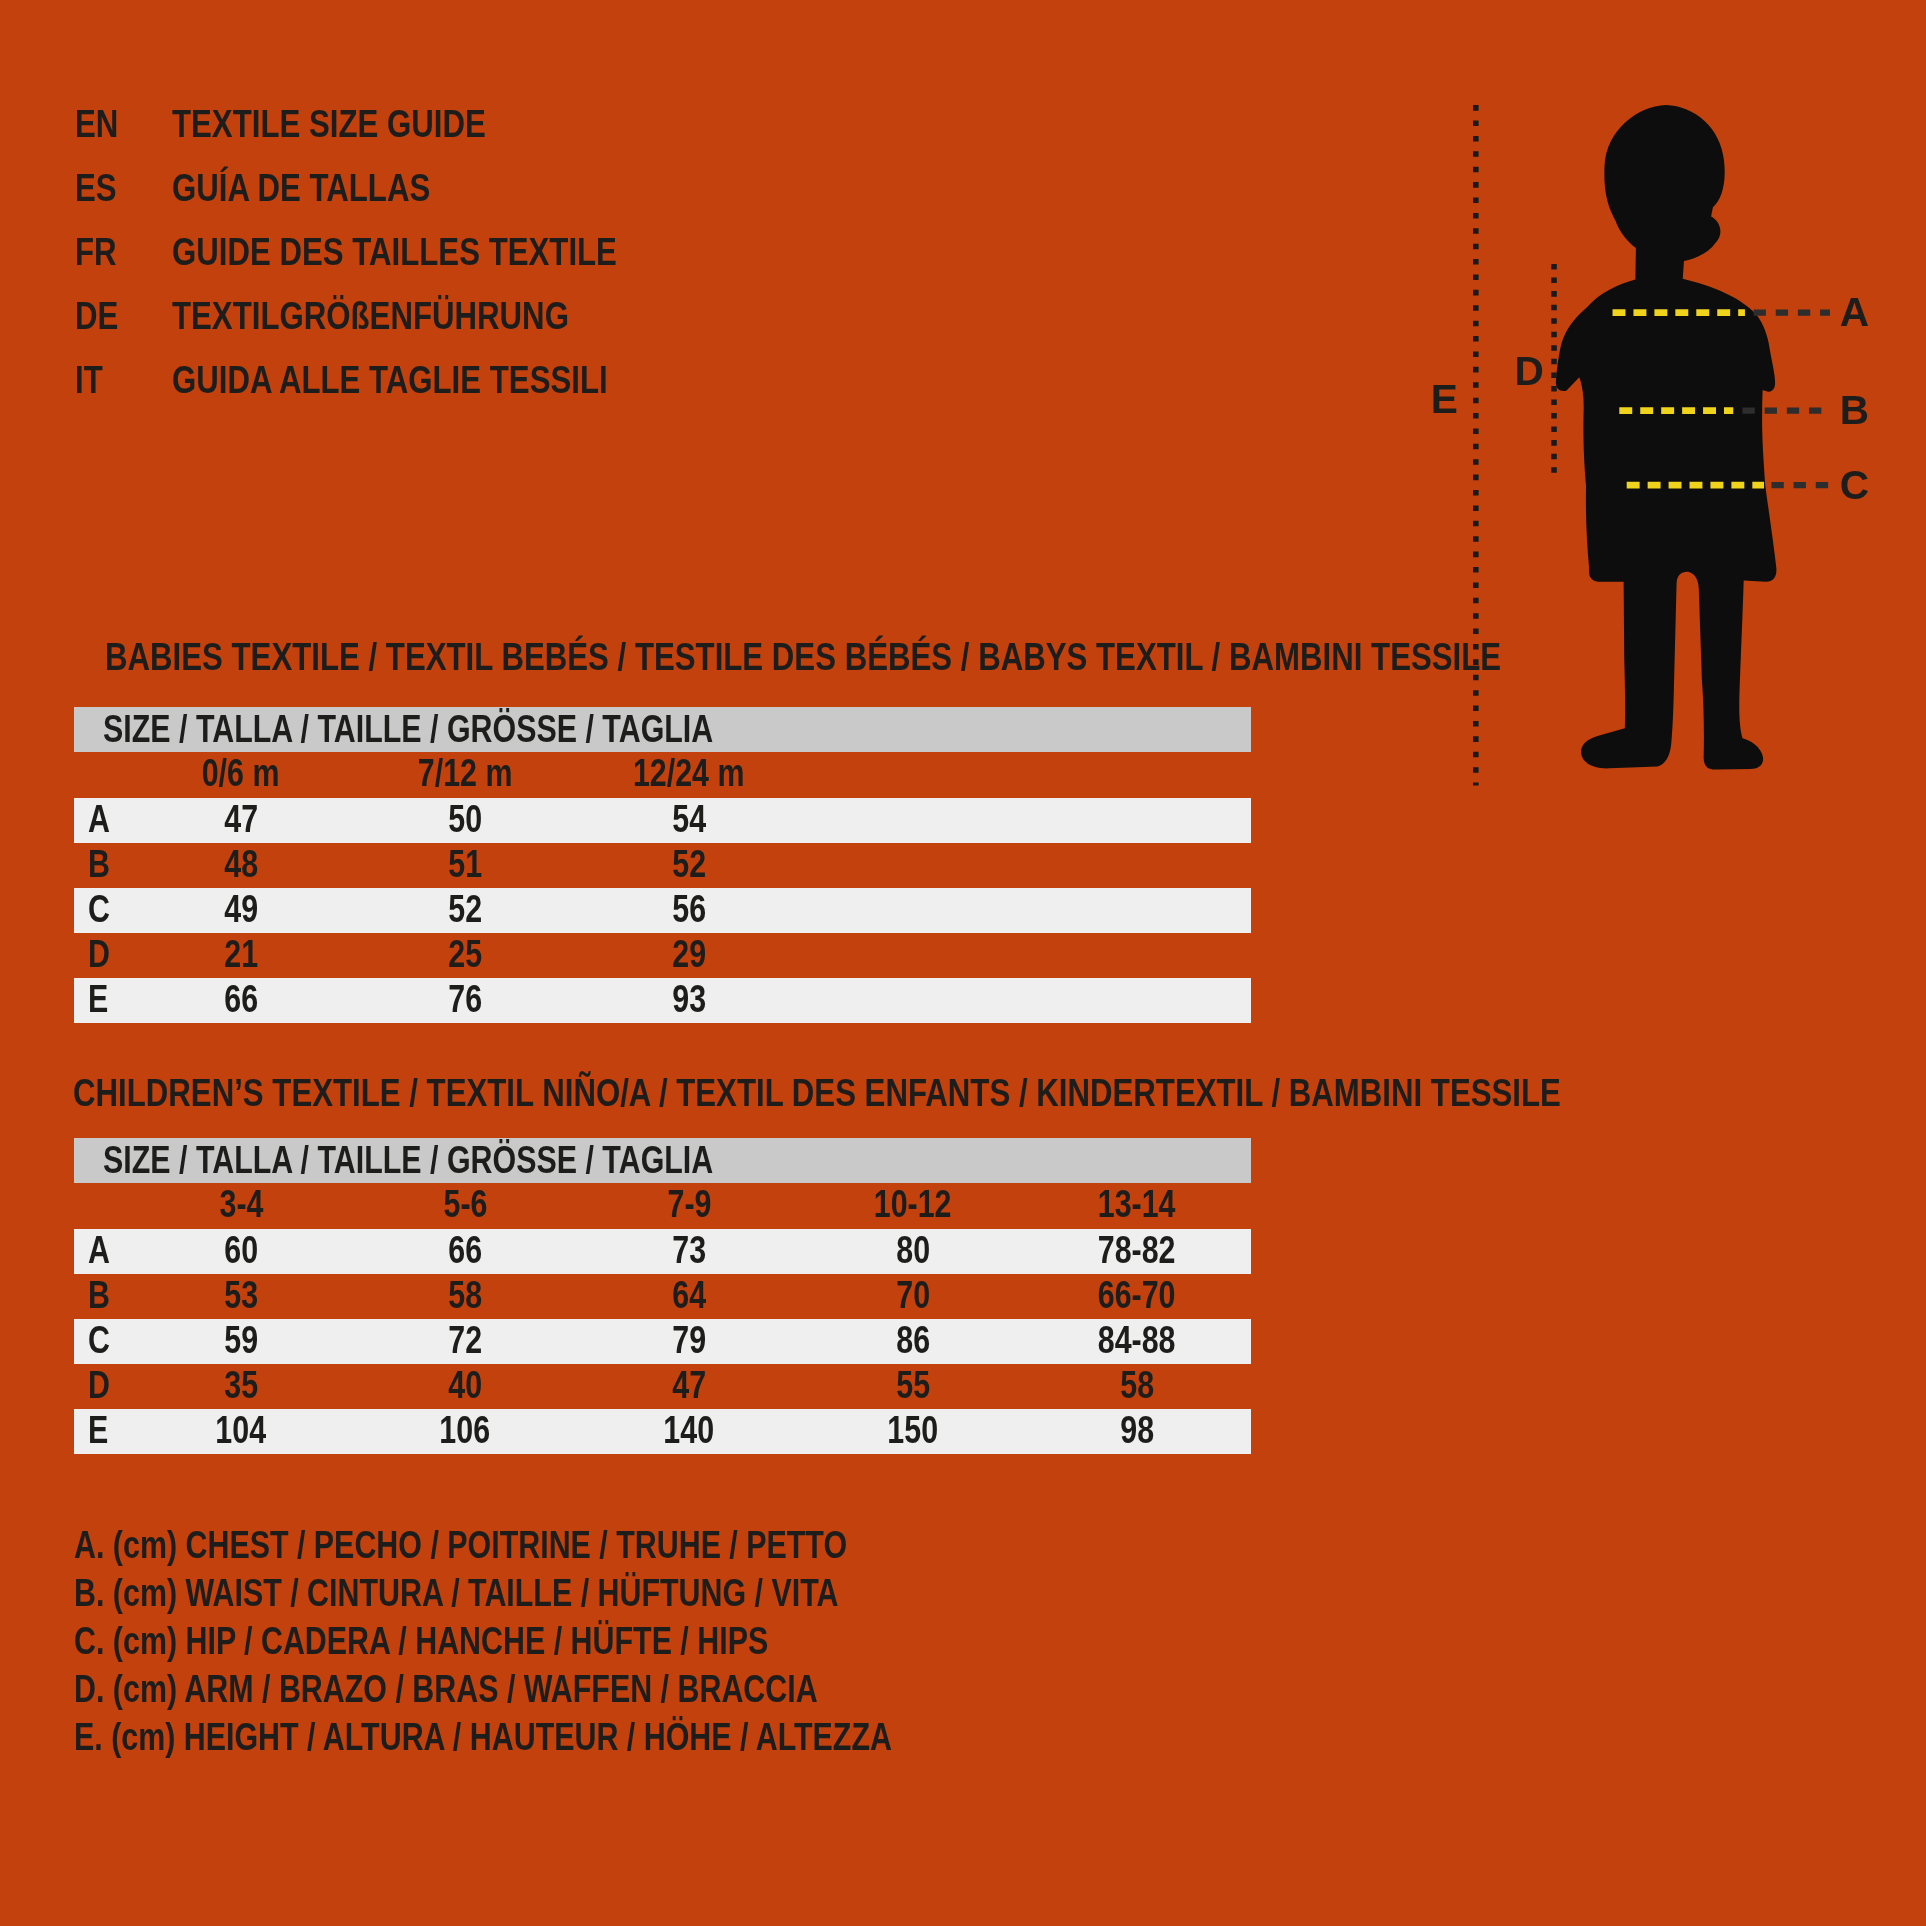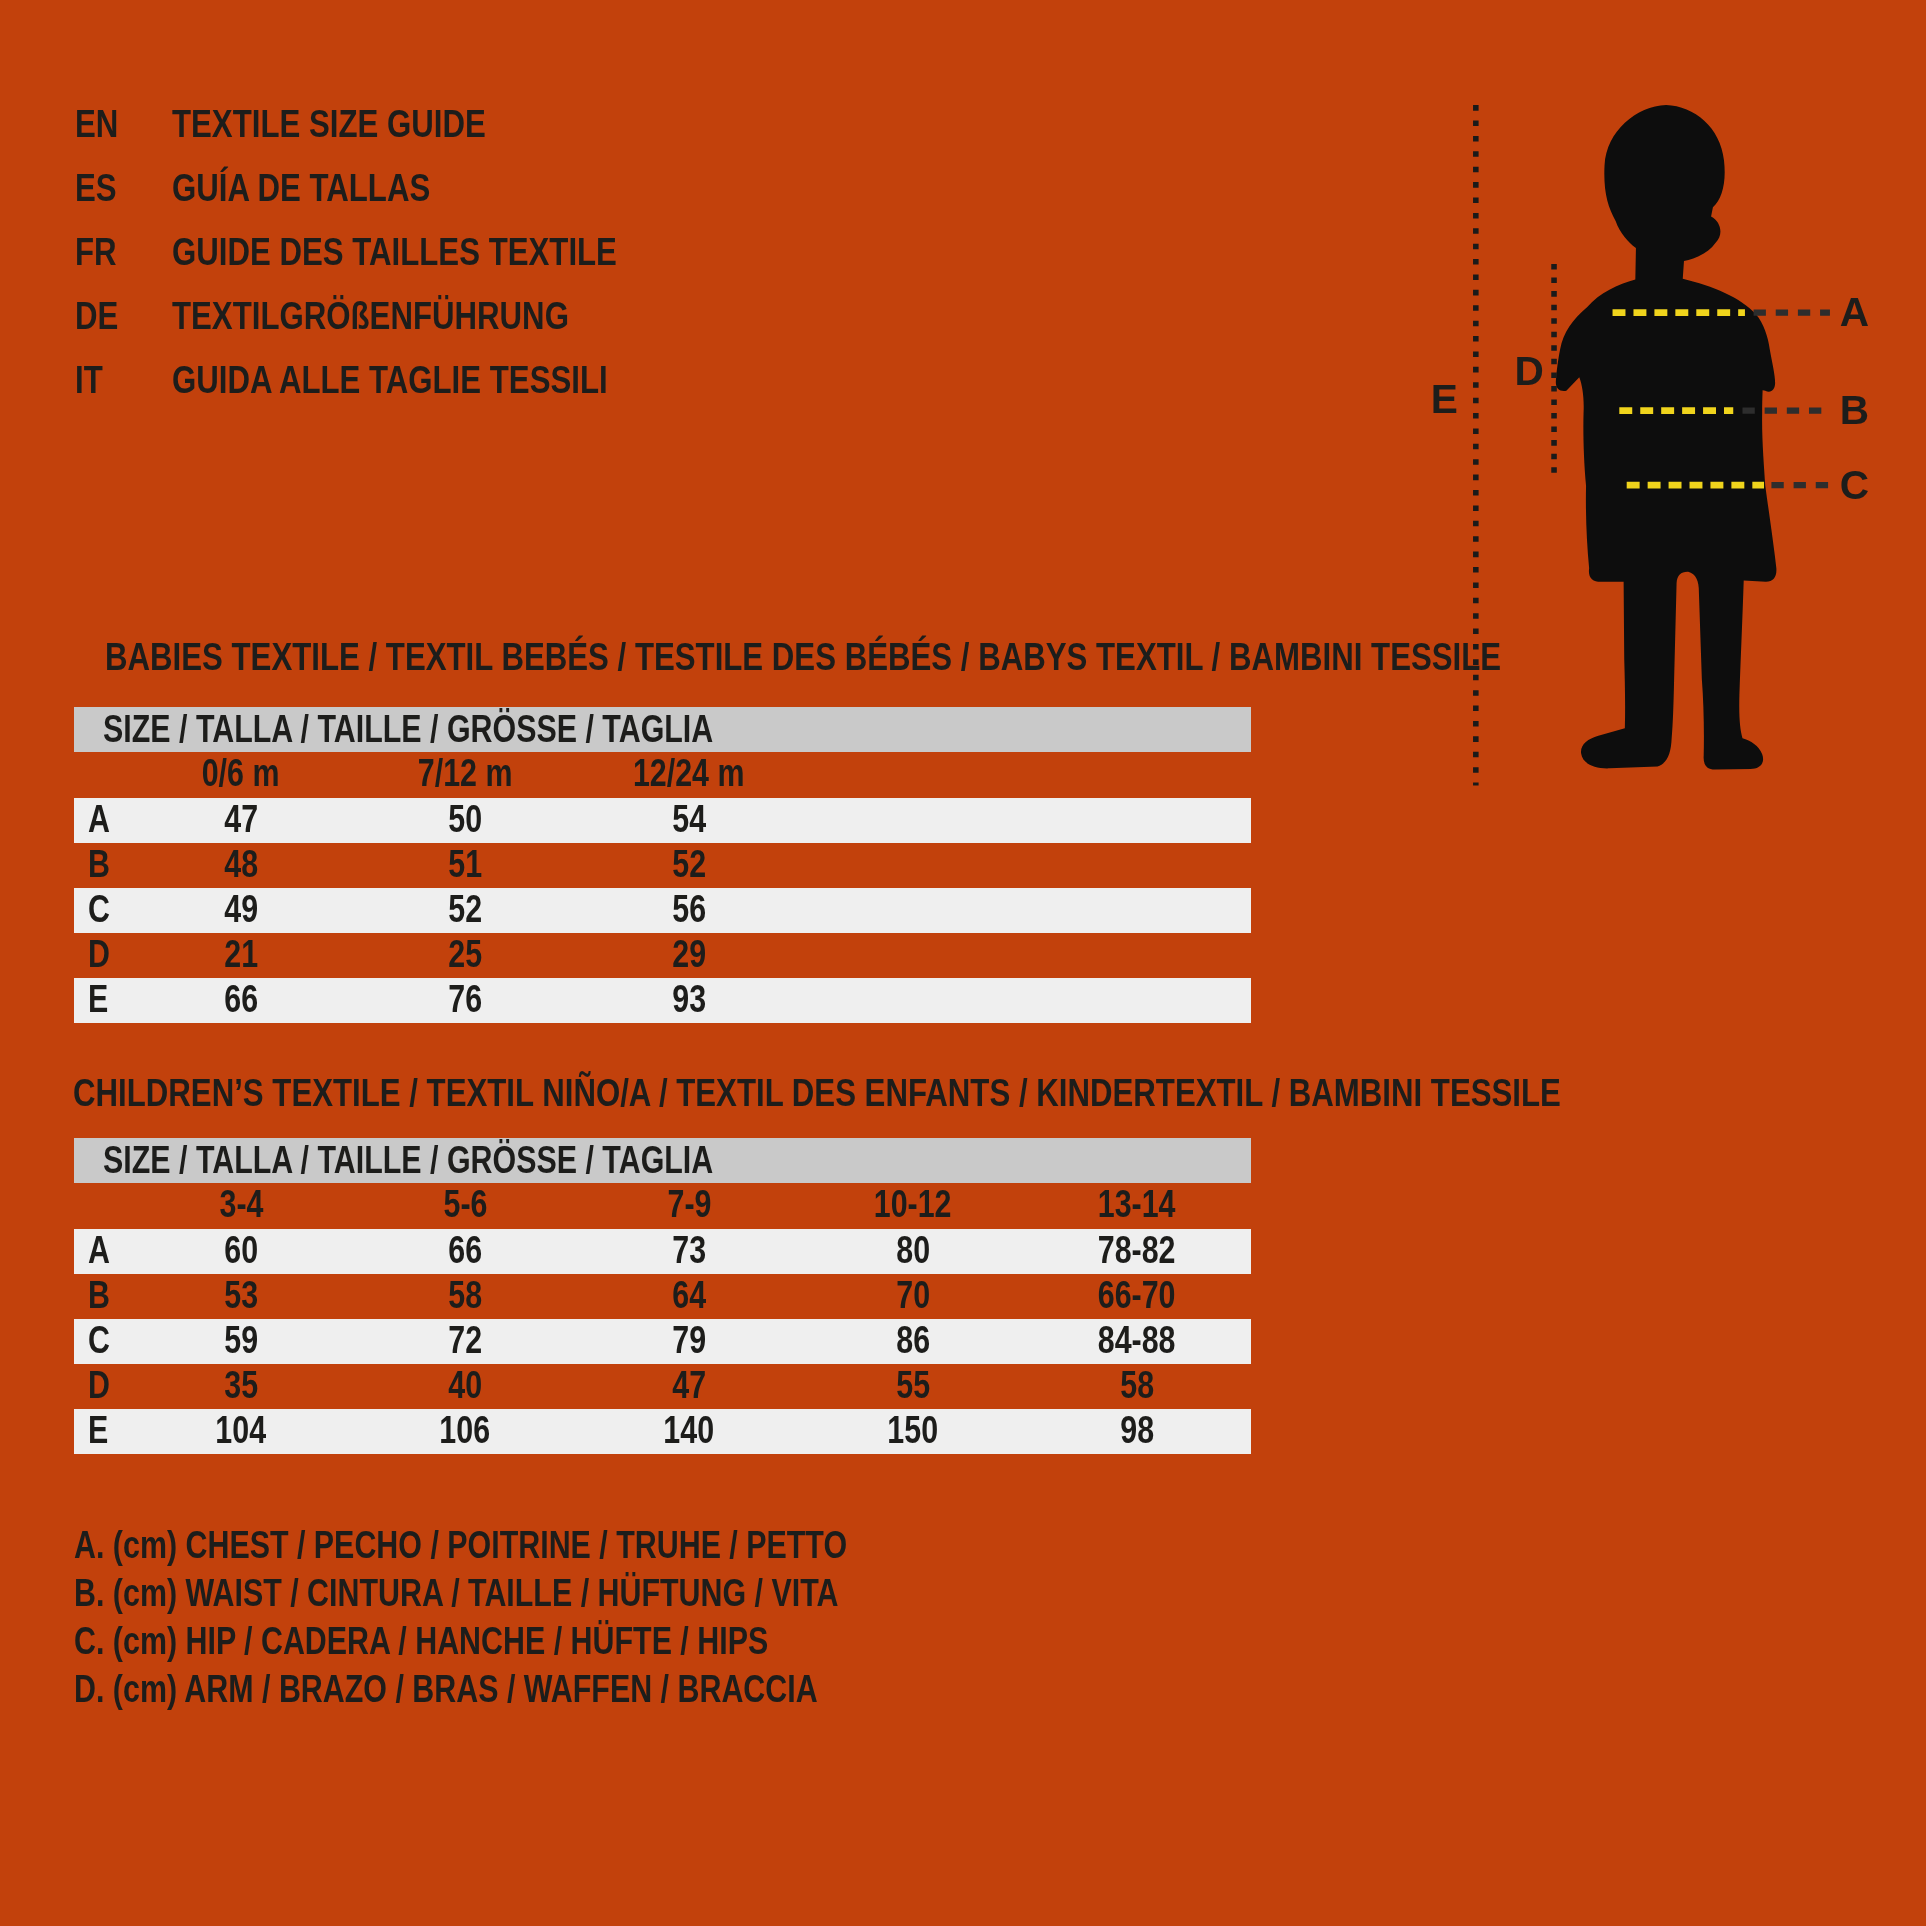--- a/index.html
+++ b/index.html
@@ -230,16 +230,19 @@
       </div>
     <div class="legend-line">
         <span class="sx">B. (cm) WAIST / CINTURA / TAILLE / HÜFTUNG / VITA</span>
       </div>
     <div class="legend-line">
         <span class="sx">C. (cm) HIP / CADERA / HANCHE / HÜFTE / HIPS</span>
       </div>
     <div class="legend-line">
         <span class="sx">D. (cm) ARM / BRAZO / BRAS / WAFFEN / BRACCIA</span>
       </div>
+    <div class="legend-line">
+        <span class="sx">E. (cm) HEIGHT / ALTURA / HAUTEUR / HÖHE / ALTEZZA</span>
+      </div>
   </div>
 
 </div>
 
 
 </body></html>

